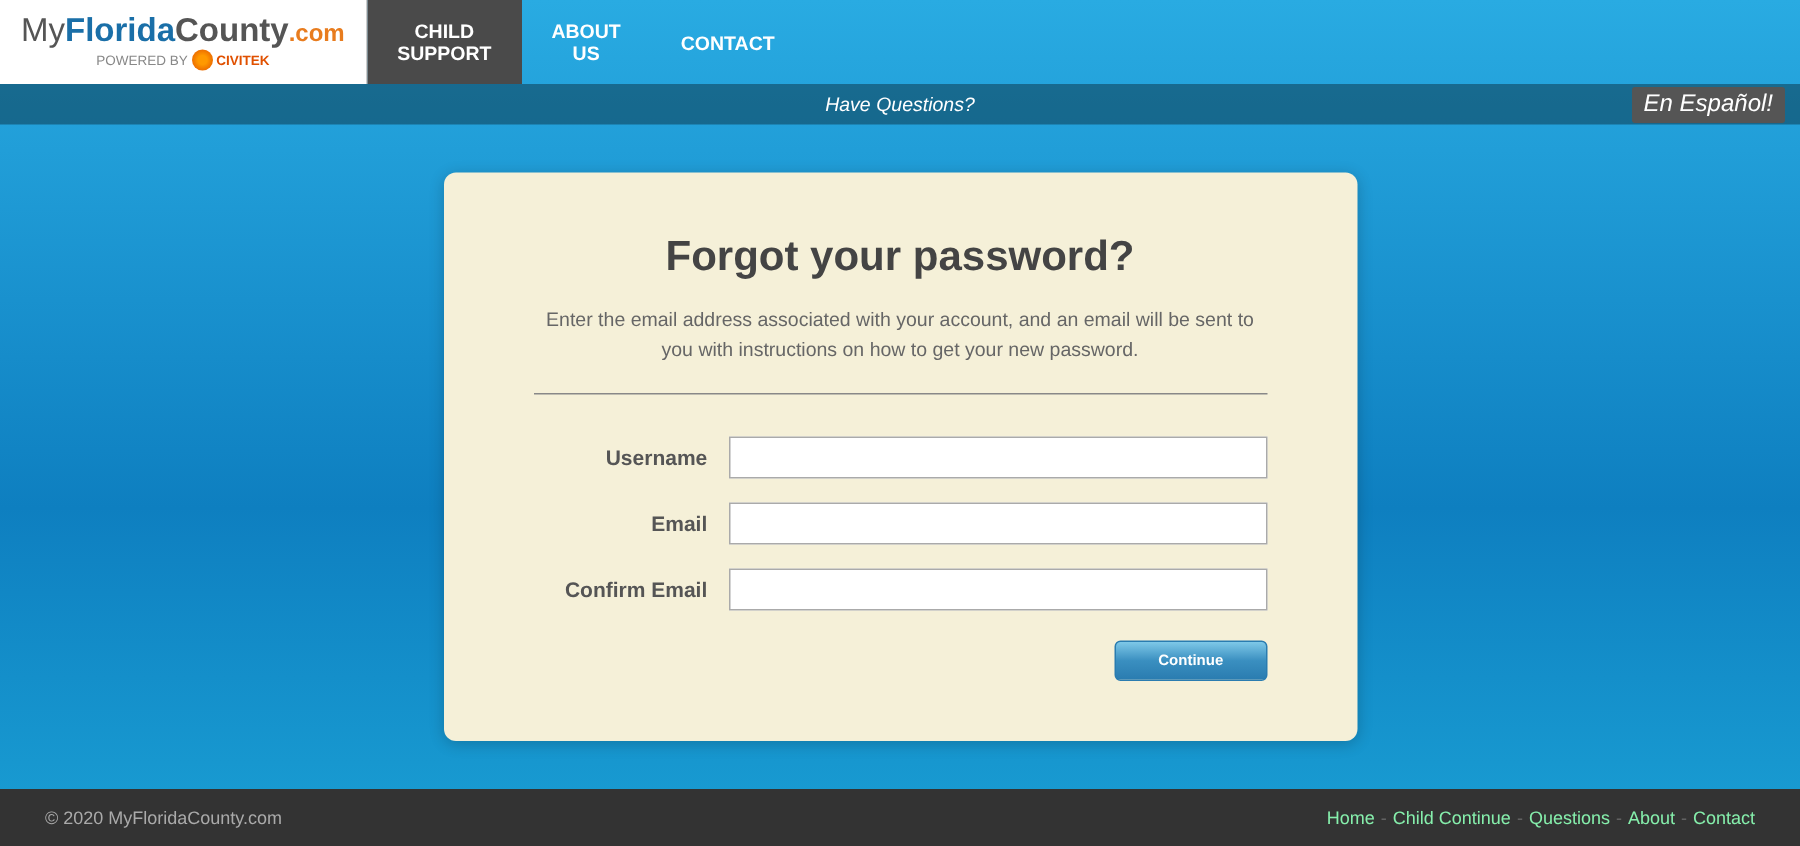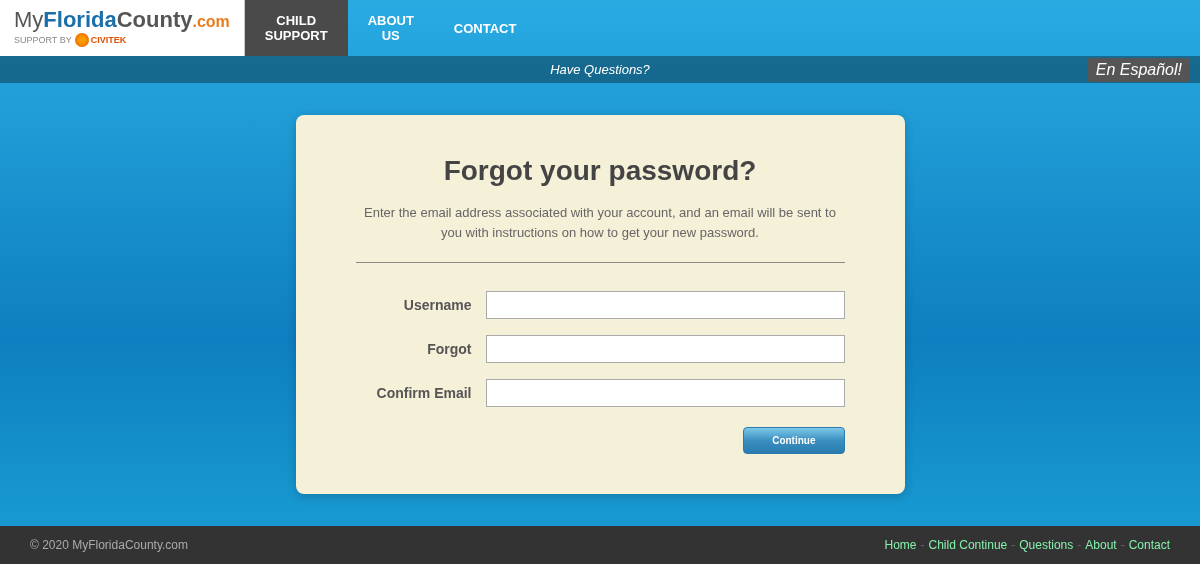--- a/index.html
+++ b/index.html
@@ -17,20 +17,21 @@
       align-items: stretch;
       background: transparent;
       height: 56px;
     }
 
     .logo-area {
       background: white;
       padding: 6px 14px;
       display: flex;
       flex-direction: column;
+      align-items: center;
       justify-content: center;
       min-width: 200px;
       border-right: 1px solid #ccc;
     }
 
     .logo-text {
       font-size: 22px;
       font-weight: bold;
       color: #333;
       line-height: 1;
@@ -226,21 +227,21 @@
   </style>
 </head>
 <body>
 
 <div class="header">
   <div class="logo-area">
     <div class="logo-text">
       <span class="my">My</span><span class="florida">Florida</span><span class="county">County</span><span class="com">.com</span>
     </div>
     <div class="powered-by">
-      <span>SUPPORT BY</span>
+      <span>POWERED BY</span>
       <span class="civitek-logo">
         <span class="civitek-icon"></span>
         <span class="civitek-text">CIVITEK</span>
       </span>
     </div>
   </div>
 
   <nav class="nav-items">
     <div class="nav-item active">CHILD<br>SUPPORT</div>
     <div class="nav-item">ABOUT<br>US</div>
@@ -259,21 +260,21 @@
     <p class="form-subtitle">Enter the email address associated with your account, and an email will be sent to you with
 instructions on how to get your new password.</p>
     <hr class="divider">
 
     <div class="form-row">
       <label class="form-label">Username</label>
       <input class="form-input" type="text" style="">
     </div>
 
     <div class="form-row">
-      <label class="form-label">Forgot</label>
+      <label class="form-label">Email</label>
       <input class="form-input" type="email" style="">
     </div>
 
     <div class="form-row">
       <label class="form-label">Confirm Email</label>
       <input class="form-input" type="email" style="">
     </div>
 
     <div class="form-actions">
       <button class="continue-btn">Continue</button>

